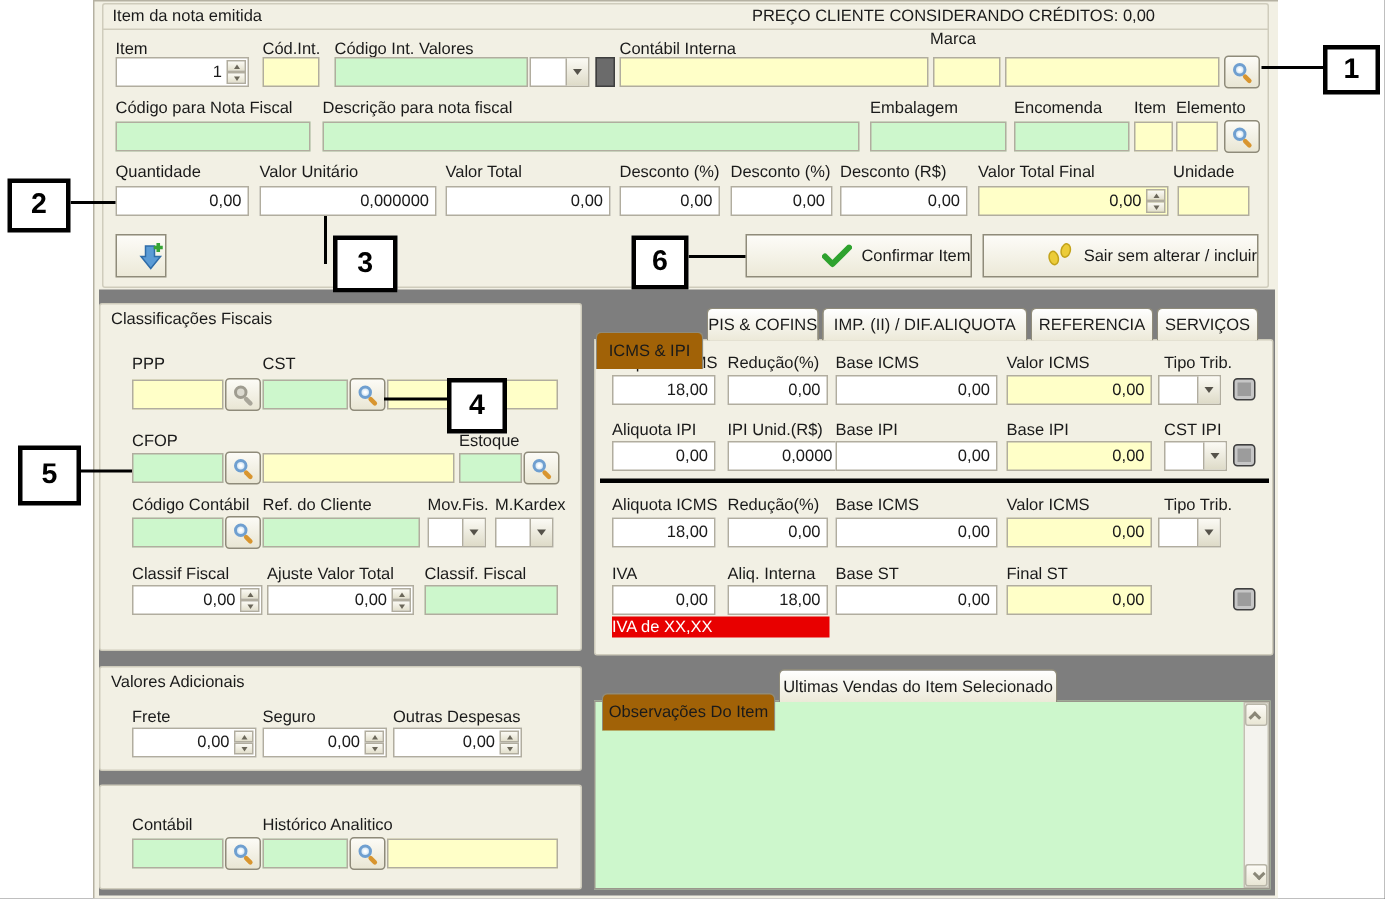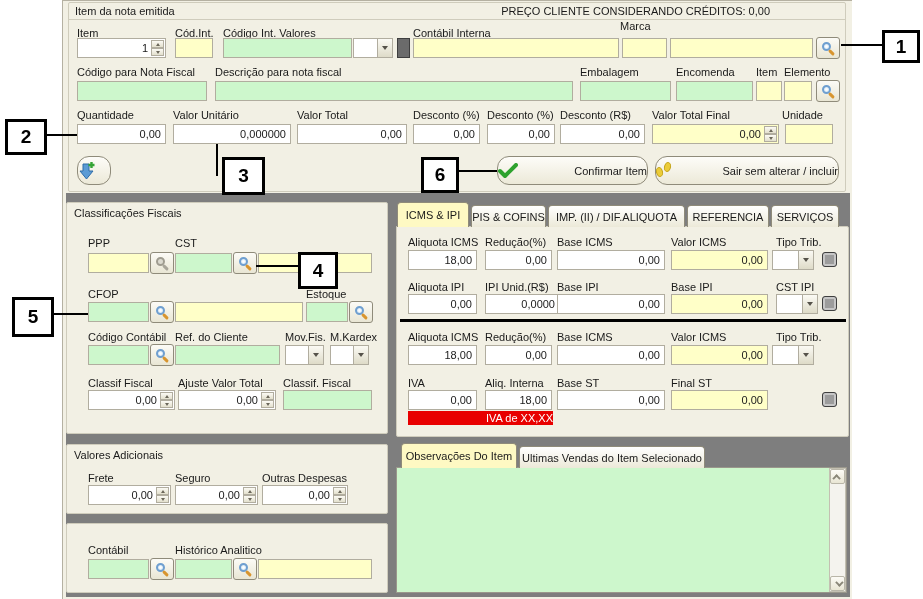--- a/index.html
+++ b/index.html
@@ -36,35 +36,35 @@
                 background:#d8952f; border-radius:2px; transform:rotate(45deg); }
   .mag.off::before { border-color:#9f9c90; background:#dcdad0; }
   .mag.off::after { background:#a9a69a; }
   .combo { position:absolute; height:20px; border:1px solid #b1ad9f; background:#fff; display:flex; }
   .combo .ctext { flex:1; overflow:hidden; display:flex; align-items:center; padding-left:11px; white-space:nowrap;margin-top:40px; }
   .combo .cbtn { width:15px; border-left:1px solid #b1ad9f;
                  background:linear-gradient(#fbfaf4,#dedbc8);
                  display:flex; align-items:center; justify-content:center; }
   .combo .cbtn::after { content:""; border-left:3px solid transparent; border-right:3px solid transparent;
                         border-top:4px solid #55524a; }
-  .btn { position:absolute; border:1px solid #8f8b7a; border-radius:12px;
+  .btn { position:absolute; border:1px solid #8f8b7a; border-radius:0;
          background:linear-gradient(#fdfcf8,#ece9d8); display:flex; align-items:center;
-         justify-content:space-between; gap:6px; }
+         justify-content:flex-end; gap:6px; }
   .graybtn { position:absolute; width:15px; height:15px; border:1px solid #3f3f3f; border-radius:3px;
              background:#9c9c9c; box-shadow:inset 0 0 0 2px #c6c6c6; }
   .darksq { position:absolute; background:#6b6b6b; border:1px solid #3e3e3e; }
   .tab { position:absolute; border:1px solid #8f8b7a; border-bottom:none; border-radius:4px 4px 0 0;
          background:linear-gradient(#ffffff,#ece9d8); display:flex; align-items:center;
          justify-content:center; white-space:nowrap; padding:0 6px; z-index:2; }
-  .tab.active { background:#fef9c3; z-index:5; }
+  .tab.active { background:#a16207; z-index:5;margin-top:19px; }
   .callout { position:absolute; background:#fff; border:3px solid #000; display:flex; align-items:center;
              justify-content:center; font-size:19px; font-weight:bold; z-index:10; color:#000; }
   .cline { position:absolute; background:#000; z-index:9; }
   .redband { position:absolute; background:#E80000; color:#fff; display:flex; align-items:center;
-             justify-content:flex-end; }
+             justify-content:flex-start; }
   .ta { position:absolute; background:#CDF7CC; border:1px solid #9a978c; }
   .sbar { position:absolute; width:17px; border:1px solid #c3c0b2; background:#f4f3ee; }
   .sarr { position:absolute; width:15px; height:15px; border:1px solid #b9b6a8; border-radius:2px;
           background:linear-gradient(#fcfbf6,#e9e6d4); display:flex; align-items:center; justify-content:center; }
   .chev { width:6px; height:6px; border-left:2px solid #8a8778; border-top:2px solid #8a8778; }
   .chev.up { transform:rotate(45deg) translateY(2px); }
   .chev.dn { transform:rotate(225deg) translateY(2px); }
   .feet { position:relative; width:17px; height:17px; }
   .feet i { position:absolute; width:7px; height:10px; background:#eccc39;
             border:1px solid #c3a31a; border-radius:50%; }

